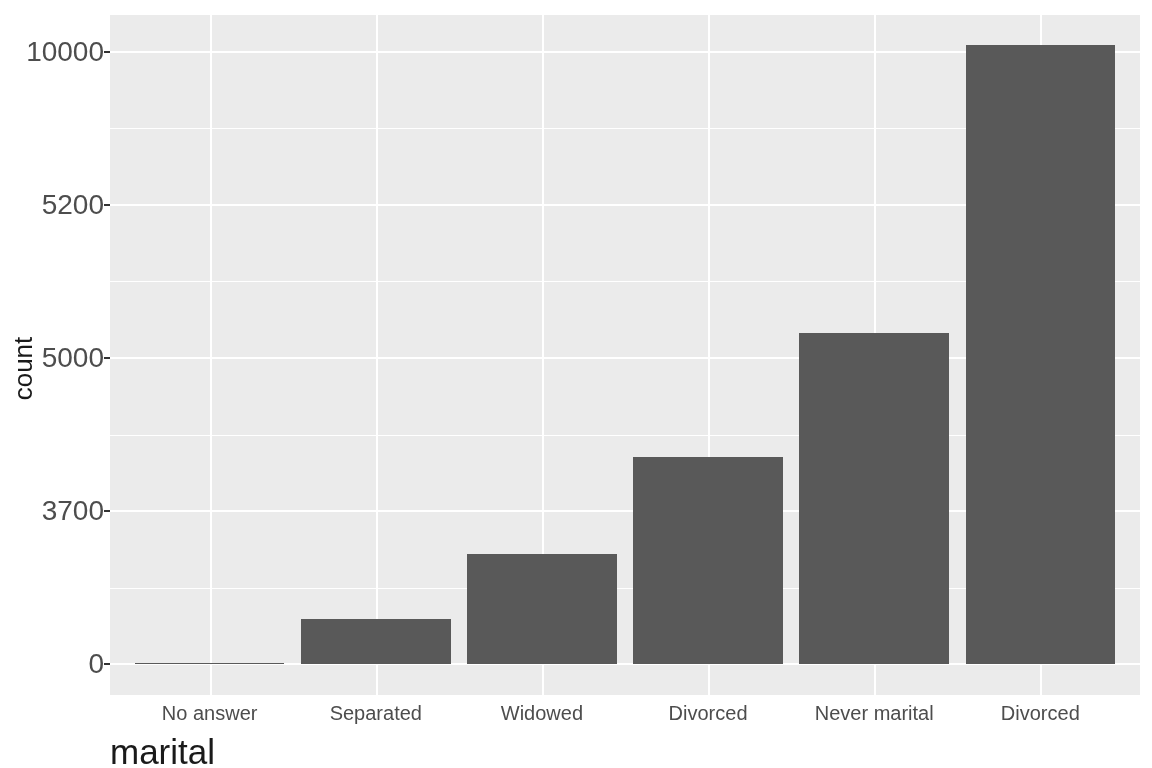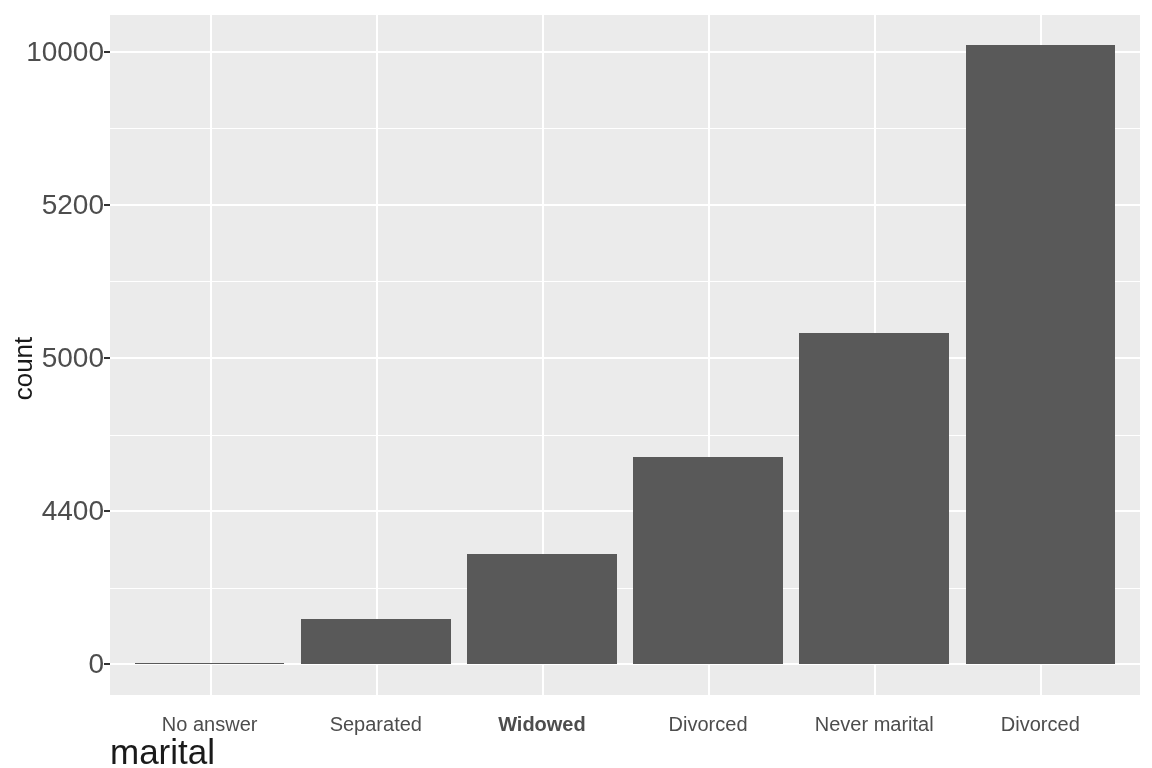--- a/index.html
+++ b/index.html
@@ -57,21 +57,20 @@
     width: 90px;
   }
   .xticklabel {
     position: absolute;
     top: 702px;
     font-size: 20px;
     color: #4d4d4d;
     text-align: center;
     transform: translateX(-50%);
     white-space: nowrap;
-    margin-top: 11px;
   }
   .ylabel {
     position: absolute;
     left: 8px;
     top: 50%;
     transform: translate(0,-50%) rotate(-90deg);
     transform-origin: left top;
     font-size: 26px;
     color: #1a1a1a;
   }
@@ -116,33 +115,33 @@
       <div class="bar" style="left: 357.177px; width: 149.516px; height: 110.699px; bottom: 30.6306px;"></div>
       <div class="bar" style="left: 523.306px; width: 149.516px; height: 207.247px; bottom: 30.6306px;"></div>
       <div class="bar" style="left: 689.435px; width: 149.516px; height: 331.791px; bottom: 30.6306px;"></div>
       <div class="bar" style="left: 855.565px; width: 149.516px; height: 619.78px; bottom: 30.6306px;"></div>
     </div>
 
   <div id="yticks-container">
       <div class="ytick" style="top: 663.369px;"></div>
       <div class="yticklabel" style="top: 664.369px;">0</div>
       <div class="ytick" style="top: 510.216px;"></div>
-      <div class="yticklabel" style="top: 511.216px;">4400</div>
+      <div class="yticklabel" style="top: 511.216px;">3700</div>
       <div class="ytick" style="top: 357.063px;"></div>
       <div class="yticklabel" style="top: 358.063px;">5000</div>
       <div class="ytick" style="top: 203.91px;"></div>
       <div class="yticklabel" style="top: 204.91px;">5200</div>
       <div class="ytick" style="top: 50.7568px;"></div>
       <div class="yticklabel" style="top: 51.7568px;">10000</div>
     </div>
 
   <div id="xticks-container">
       <div class="xticklabel" style="left: 209.677px;">No answer</div>
       <div class="xticklabel" style="left: 375.806px;">Separated</div>
-      <div class="xticklabel" style="left: 541.935px; font-weight: bold;">Widowed</div>
+      <div class="xticklabel" style="left: 541.935px;">Widowed</div>
       <div class="xticklabel" style="left: 708.065px;">Divorced</div>
       <div class="xticklabel" style="left: 874.194px;">Never marital</div>
       <div class="xticklabel" style="left: 1040.32px;">Divorced</div>
     </div>
 
   <div class="ylabel">
     <span class="ylabel-inner">count</span>
   </div>
   <div class="xlabel">marital</div>
 

